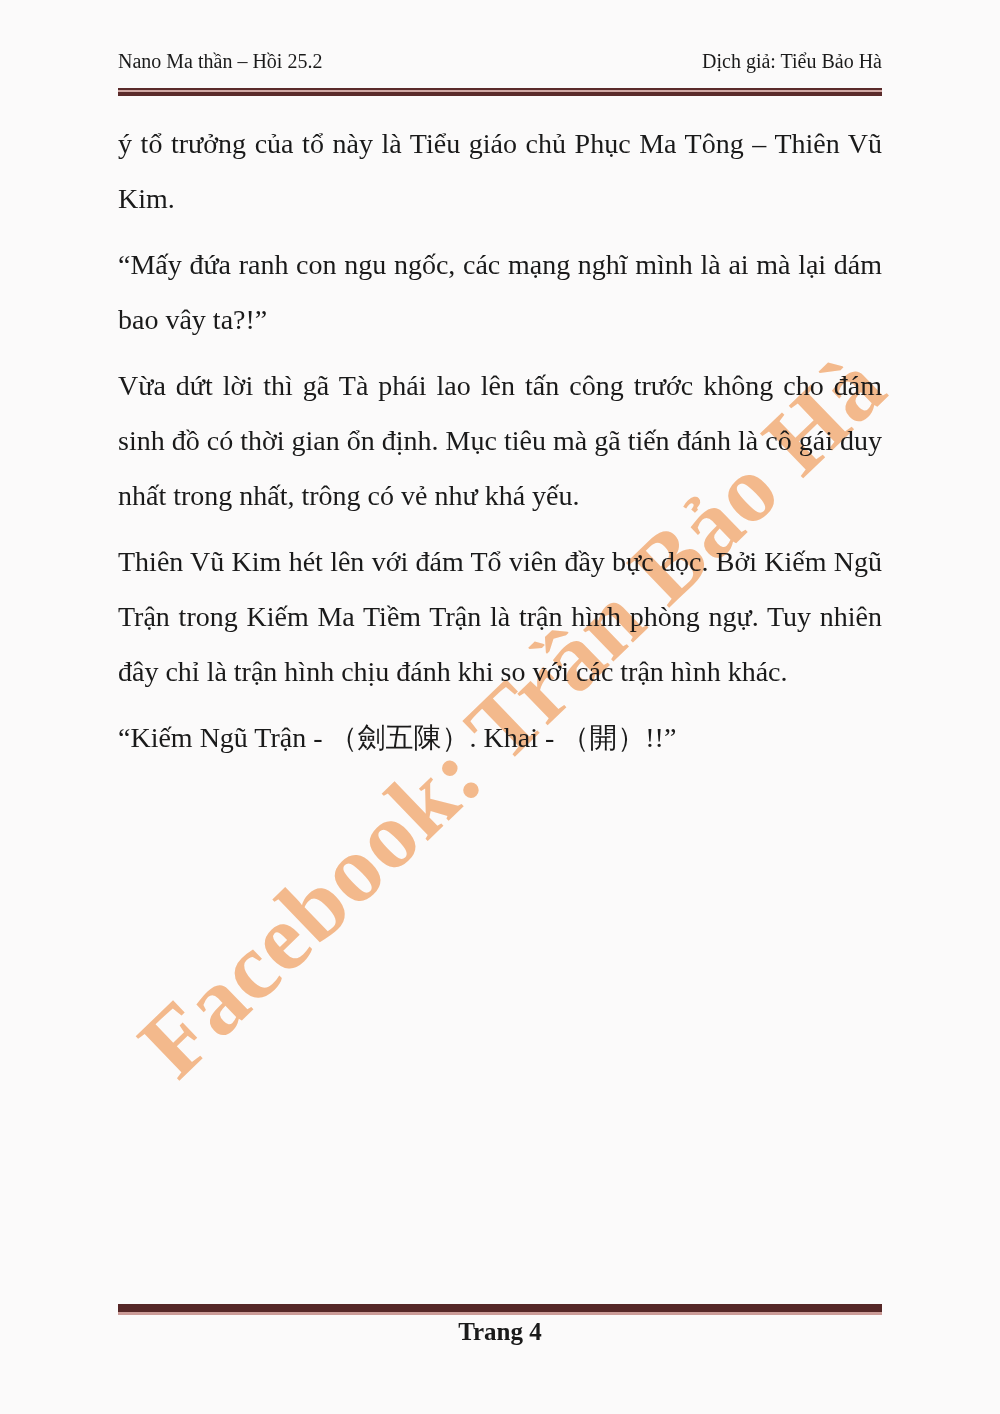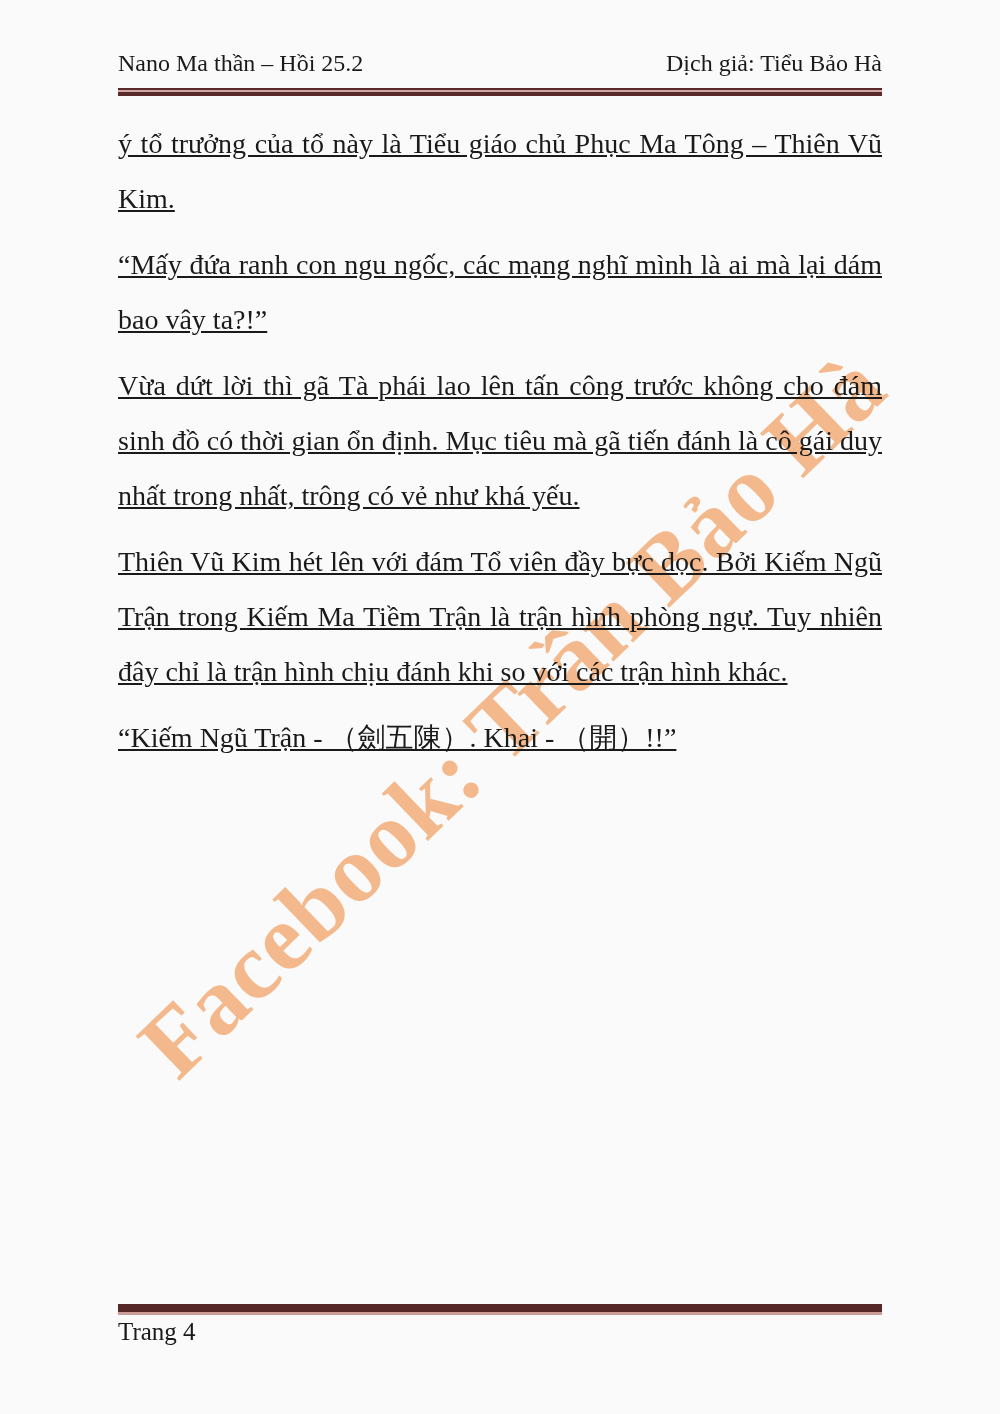--- a/index.html
+++ b/index.html
@@ -34,21 +34,21 @@
   }
 
   .header-row {
     position: absolute;
     top: 50px;
     left: 118px;
     width: 764px;
     display: flex;
     justify-content: space-between;
     align-items: baseline;
-    font-size: 24px;
+    font-size: 20px;
     z-index: 2;
   }
   .header-rule {
     position: absolute;
     top: 88px;
     left: 118px;
     width: 764px;
     height: 8px;
     background: linear-gradient(
       to bottom,
@@ -64,44 +64,44 @@
     top: 116px;
     left: 118px;
     width: 764px;
     z-index: 2;
   }
   .content p {
     margin: 0 0 11px 0;
     font-size: 28px;
     line-height: 55px;
     text-align: justify;
-    text-decoration: underline;
   }
 
   .footer-rule {
     position: absolute;
     top: 1304px;
     left: 118px;
     width: 764px;
     height: 11px;
     background: linear-gradient(
       to bottom,
       #552727 0px, #552727 8px,
       #cb9b97 8px, #cb9b97 11px
     );
     z-index: 2;
   }
   .footer-row {
     position: absolute;
     top: 1318px;
     left: 118px;
     width: 764px;
-    text-align: left;
+    text-align: center;
     font-size: 25px;
     z-index: 2;
+    font-weight: bold;
   }
 </style>
 </head>
 <body>
 
 <div class="page">
 
   <div class="watermark">Facebook: Trần Bảo Hà</div>
 
   <div class="header-row">

